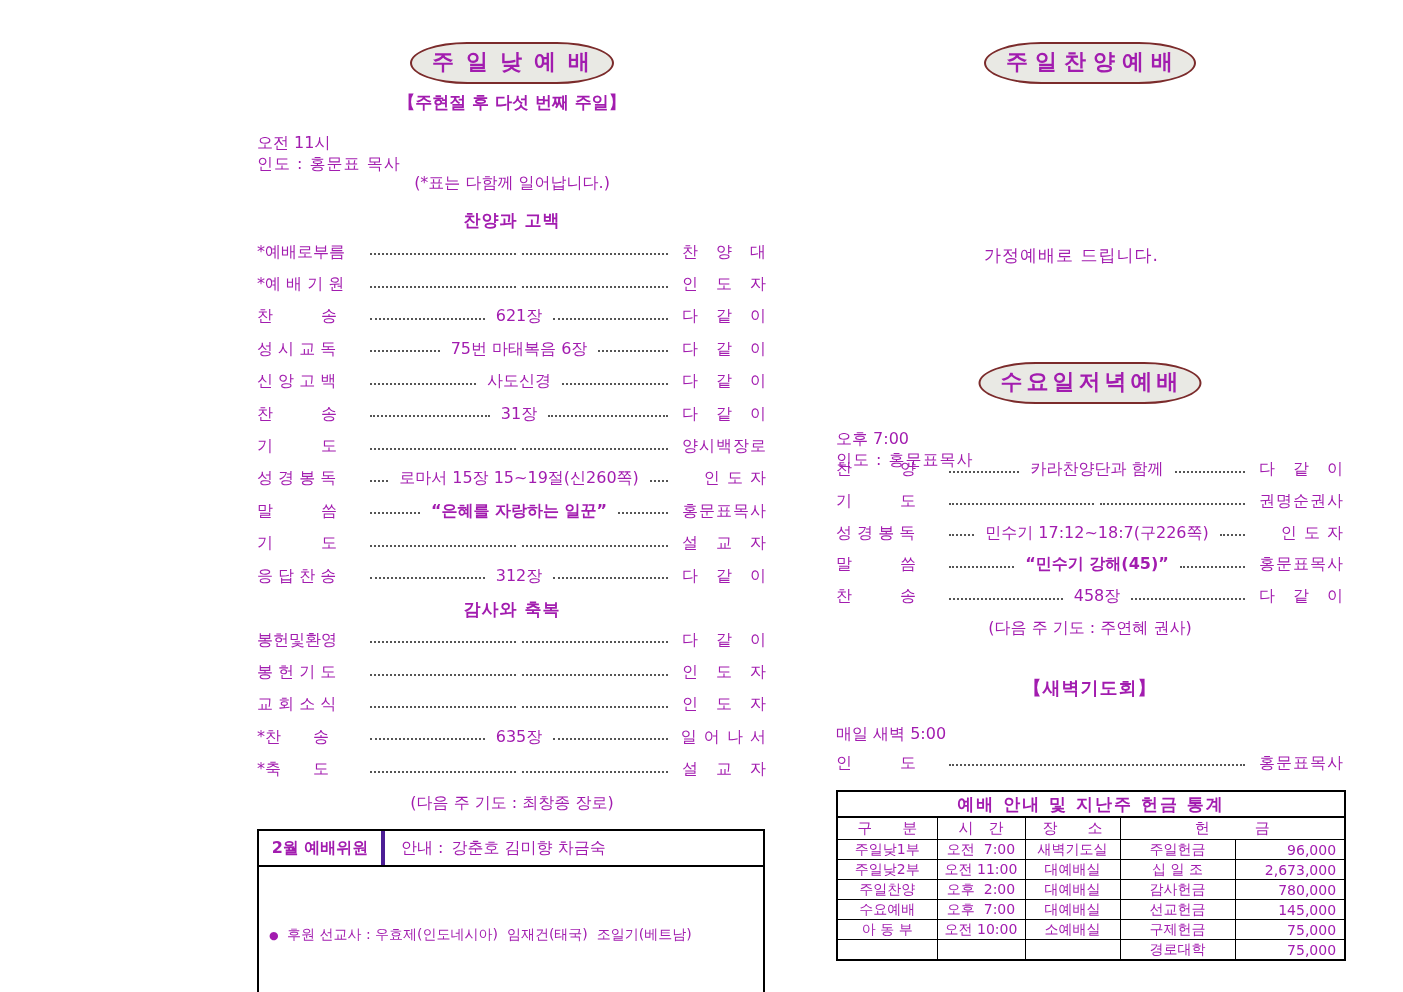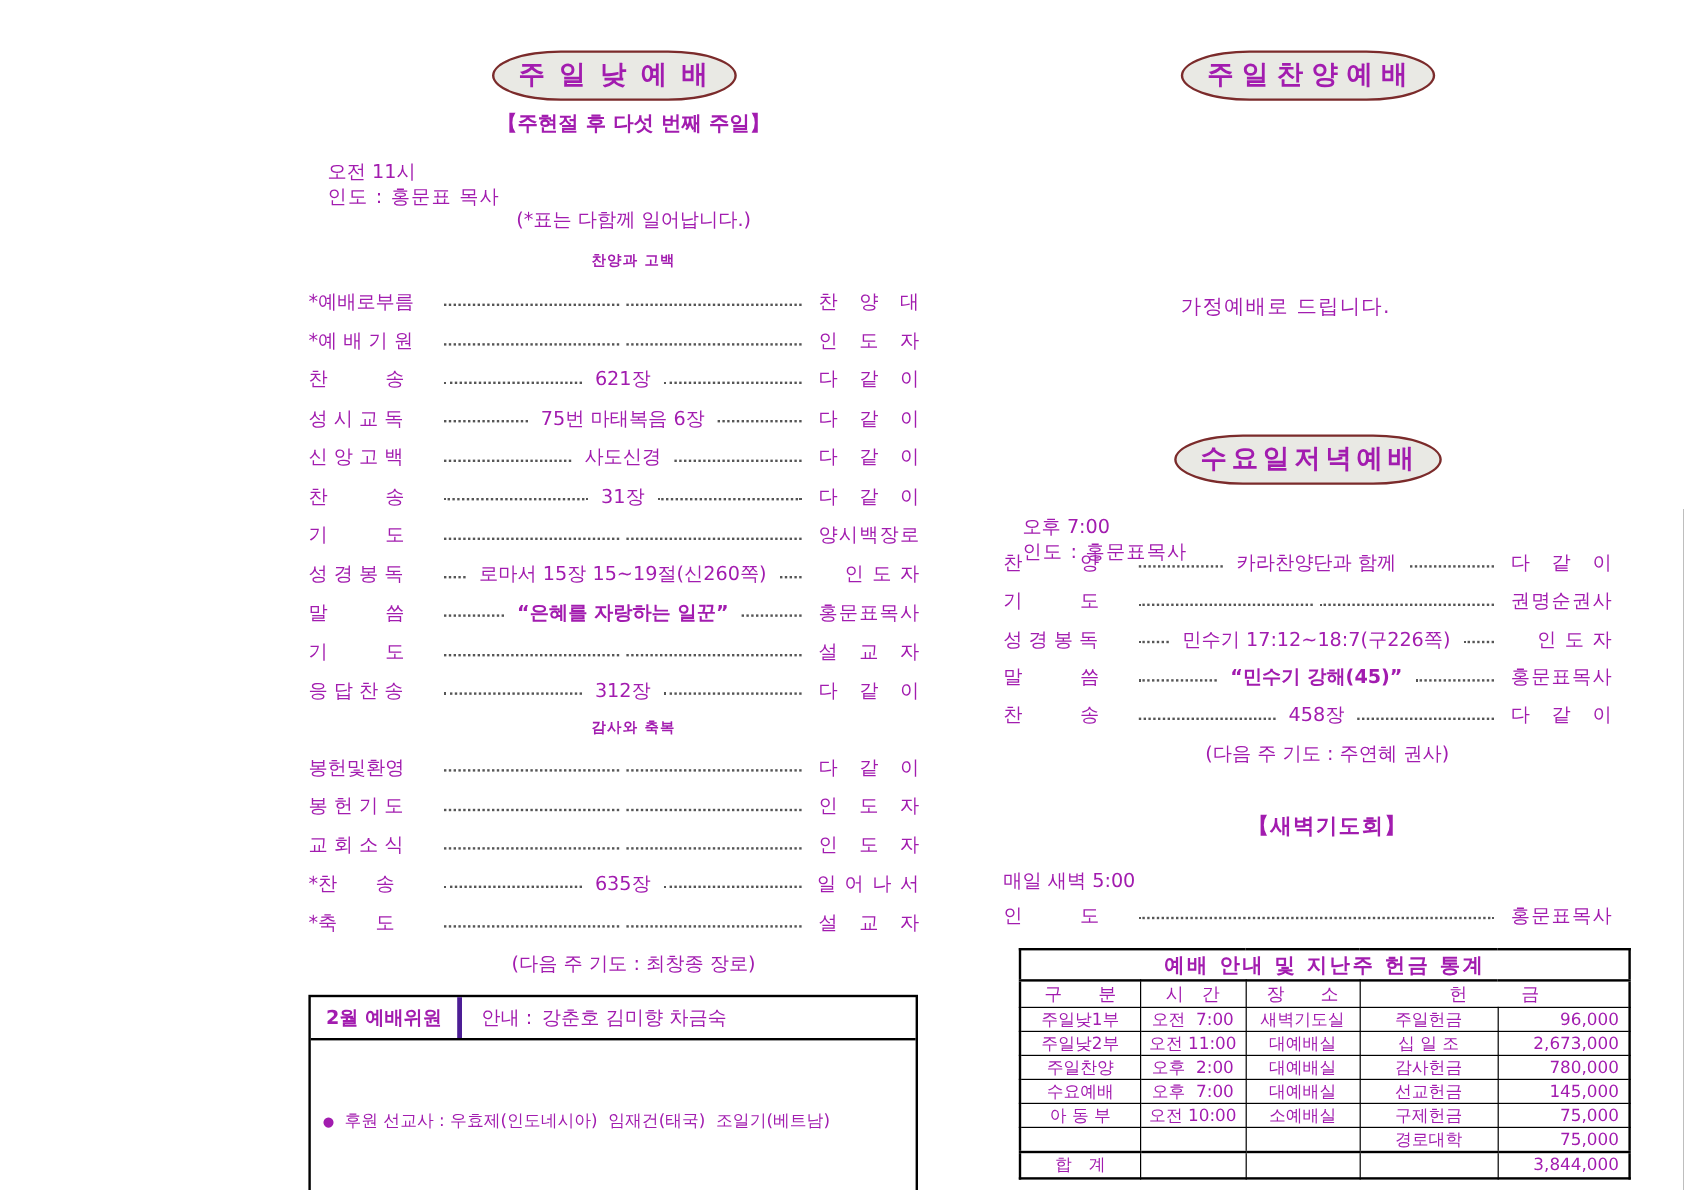--- a/index.html
+++ b/index.html
@@ -6,54 +6,54 @@
   .page {
     position:relative; width:1403px; height:992px; background:#ffffff;
     font-family:"DejaVu Sans","Liberation Sans",sans-serif; color:#a21caf;
     overflow:hidden; margin:0 auto;
   }
   .col { position:absolute; top:42px; }
   .col-left  { left:257px; width:510px; height:940px; }
   .col-right { left:836px; width:508px; height:940px; }
   .abs { position:absolute; }
   .bold { font-weight:bold; }
-  .full { width:100%; left:0;margin-left:16px; }
+  .full { width:100%; left:0; }
   .ctr  { text-align:center; }
 
   .oval {
     position:absolute; left:50%; transform:translateX(-50%);
     background:#e9e9e4; border:2px solid #7b2b2b; border-radius:60px/22px;
     padding:3px 20px 5px 20px; font-weight:bold; font-size:22px; white-space:nowrap;
   }
   .ls-big { letter-spacing:12px; padding-right:10px; }
   .ls-mid { letter-spacing:7px;  padding-right:14px; }
   .ls-sm  { letter-spacing:4px;  padding-right:17px; }
 
   .flex-lr { display:flex; justify-content:space-between; font-size:16px;flex-direction:column; }
-  .sec-head { font-weight:bold; font-size:12px; letter-spacing:1px; }
+  .sec-head { font-weight:bold; font-size:17px; letter-spacing:1px; }
   .note { font-size:16px; }
 
   .rows { left:0; width:100%; }
   .worship-row { display:flex; align-items:center; height:32.4px; font-size:16px; }
   .worship-row.wed { height:31.7px; }
   .w-label { width:110px; white-space:pre; flex:none; }
   .leader { flex:1 1 0; border-top:2px dotted #555; transform:translateY(2px); margin:0 3px; min-width:6px; }
   .w-center { white-space:pre; flex:none; }
   .w-center:not(:empty){ padding:0 8px; }
   .w-right { flex:none; min-width:96px; text-align:right; white-space:pre; letter-spacing:1px; }
 
   .info-box { left:0; width:508px; border:2px solid #000; background:#fff; box-sizing:border-box; }
   .ib-head { display:flex; border-bottom:2px solid #000; height:34px; font-size:16px; }
   .ib-head-left { width:122px; border-right:4px solid #4c1d95; display:flex; align-items:center; justify-content:center; font-weight:bold; flex:none; }
   .ib-head-right { flex:1; display:flex; align-items:center; padding-left:16px; }
   .ib-head-right .lbl { font-weight:normal; margin-right:8px; }
   .ib-body { padding:6px 4px 8px 10px; font-size:14px; line-height:24.5px; white-space:pre; }
   .bullet { display:inline-block; width:18px; font-size:11px; }
 
-  .stat-table { position:absolute; left:0; border-collapse:collapse; table-layout:fixed; font-size:14px; border:2px solid #000;margin-left:13px; }
+  .stat-table { position:absolute; left:0; border-collapse:collapse; table-layout:fixed; font-size:14px; border:2px solid #000; }
   .stat-table td { border:1px solid #000; text-align:center; padding:0; height:19px; white-space:pre; overflow:hidden; }
   .stat-table td.t-title { font-size:17px; font-weight:bold; height:24px; border-bottom:2px solid #000; letter-spacing:2px; }
   .stat-table tr.t-head td { height:21px; font-size:15px; }
   .stat-table tr.t-total td { border-top:2px solid #000; height:20px; }
   .stat-table td.amount { text-align:right; padding-right:8px; }
   .dawn-title { font-size:18px; letter-spacing:1px; }
   .praise-note { font-size:17px; letter-spacing:1px; }
 </style>
 </head>
 <body>
@@ -340,24 +340,17 @@
         <td>구제헌금</td>
         <td class="amount">75,000</td>
       </tr>
       <tr>
         <td></td>
         <td></td>
         <td></td>
         <td>경로대학</td>
         <td class="amount">75,000</td>
       </tr>
-      <tr class="t-total">
-        <td>합　계</td>
-        <td></td>
-        <td></td>
-        <td></td>
-        <td class="amount">3,844,000</td>
-      </tr>
     </tbody>
       </table>
 
   </section>
 </div>
 
 </body></html>

